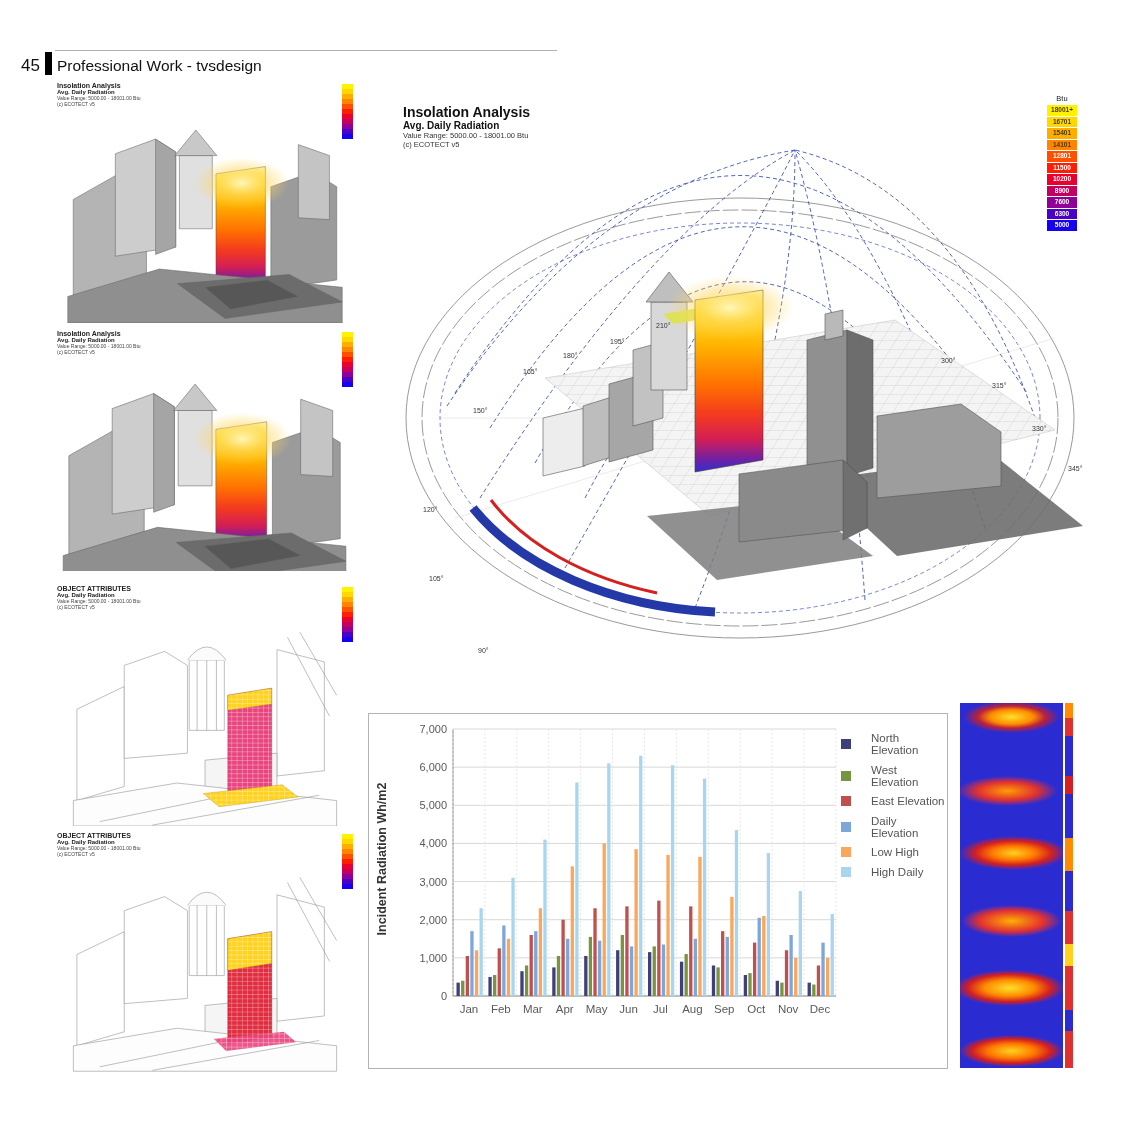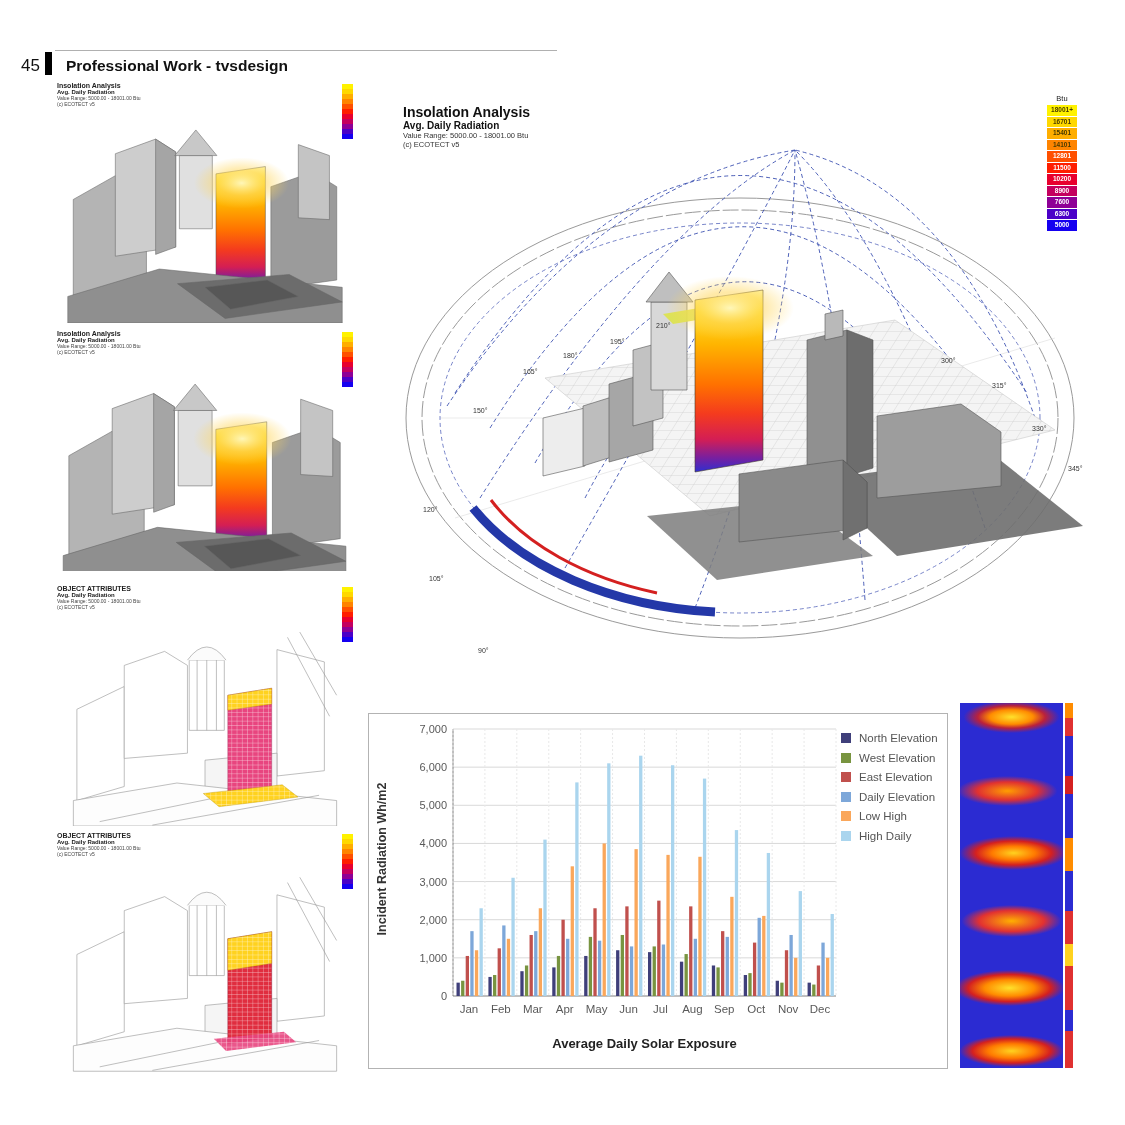--- a/index.html
+++ b/index.html
@@ -1,21 +1,21 @@
 <!DOCTYPE html>
 <html><head>
 <meta charset="utf-8">
 <style>
   *{margin:0;padding:0;box-sizing:border-box}
   html,body{width:1125px;height:1125px;background:#ffffff;font-family:"Liberation Sans",sans-serif;position:relative;overflow:hidden;color:#111}
   
   .header-line{position:absolute;left:55px;top:50px;width:502px;height:1px;background:#b0b0b0}
   .page-num{position:absolute;left:21px;top:56px;font-size:17px}
   .header-tick{position:absolute;left:45px;top:52px;width:7px;height:23px;background:#000}
-  .page-title{position:absolute;left:66px;top:57px;font-size:15.5px;font-weight:700}
+  .page-title{position:absolute;left:57px;top:57px;font-size:15.5px;font-weight:400}
   
   .lpanel{position:absolute;left:55px;width:300px;height:246px}
   .cap{position:absolute;left:2px;top:0;z-index:2}
   .cap-t{font-size:7px;font-weight:bold;color:#222}
   .cap-s{font-size:6px;font-weight:bold;color:#222}
   .cap-r{font-size:5px;color:#444}
   .mini-legend{position:absolute;top:2px;right:2px;width:11px;z-index:2}
   .mini-legend div{height:5px;width:100%}
   .render{position:absolute;left:0;top:26px;width:300px;height:215px}
   
@@ -31,21 +31,21 @@
   .az{position:absolute;font-size:7px;color:#333;z-index:2}
   .mesh{fill:none;stroke:#3a4fb0;stroke-width:0.9;stroke-dasharray:4 3}
   
   .chart-panel{position:absolute;left:368px;top:713px;width:580px;height:356px;border:1px solid #b3b3b3;background:#fff}
   #chart-svg{position:absolute;left:0;top:0}
   .tick{font-size:11px;fill:#595959}
   .xtick{font-size:11.5px;fill:#595959}
   .ylab{position:absolute;left:6px;top:278px;width:266px;text-align:center;font-size:12.5px;font-weight:bold;color:#333;transform:rotate(-90deg);transform-origin:0 0}
   .chart-title{position:absolute;left:84px;top:322px;width:383px;text-align:center;font-size:13px;font-weight:bold;color:#222}
   #chart-legend{position:absolute;left:472px;top:18px}
-  .lg-item{display:flex;align-items:center;gap:8px;margin-bottom:7.5px;font-size:11.5px;color:#555}
+  .lg-item{display:flex;align-items:center;gap:20px;margin-bottom:7.5px;font-size:11.5px;color:#555}
   .lg-item .sw{width:10px;height:10px;display:inline-block;flex:0 0 10px}
   
   .heatmap{position:absolute;left:960px;top:703px;width:103px;height:365px;background-color:#2b2bd2;
     background-image:
       radial-gradient(48px 16px at 50% 14px, #ffe12b, #ff8c00 45%, rgba(212,32,32,.85) 70%, rgba(43,43,210,0) 100%),
       radial-gradient(50px 15px at 46% 88px, #ff9e00, #e03131 60%, rgba(43,43,210,0) 100%),
       radial-gradient(54px 17px at 52% 150px, #ffd21f, #ff7a00 40%, #d42020 70%, rgba(43,43,210,0) 100%),
       radial-gradient(50px 16px at 50% 218px, #ffb000, #e23131 65%, rgba(43,43,210,0) 100%),
       radial-gradient(55px 18px at 48% 285px, #ffe12b, #ff8c00 45%, #d42020 75%, rgba(43,43,210,0) 100%),
       radial-gradient(52px 16px at 50% 348px, #ffd21f, #ff7a00 45%, #d42020 75%, rgba(43,43,210,0) 100%);}
@@ -438,21 +438,20 @@
       <rect x="438.58333333333337" y="268.65" width="3.3" height="13.350000000000023" fill="#3f3f7a"></rect>
       <rect x="443.1833333333334" y="270.5571428571429" width="3.3" height="11.442857142857122" fill="#789440"></rect>
       <rect x="447.78333333333336" y="251.4857142857143" width="3.3" height="30.514285714285705" fill="#c0504d"></rect>
       <rect x="452.3833333333334" y="228.6" width="3.3" height="53.400000000000006" fill="#7da7d9"></rect>
       <rect x="456.98333333333335" y="243.85714285714286" width="3.3" height="38.14285714285714" fill="#faa75b"></rect>
       <rect x="461.58333333333337" y="199.99285714285713" width="3.3" height="82.00714285714287" fill="#aad5ee"></rect>
       <text x="451.0416666666667" y="299" text-anchor="middle" class="xtick">Dec</text>
       <line x1="467" y1="15" x2="467" y2="282" stroke="#e8e8e8" stroke-dasharray="2 2"></line>
     </svg>
   <div class="ylab">Incident Radiation Wh/m2</div>
-  <div class="chart-title">Average Daily Solar Exposure</div>
   <div id="chart-legend">
       <div class="lg-item">
         <span class="sw" style="background: rgb(63, 63, 122);"></span>
         <span>North Elevation</span>
       </div>
       <div class="lg-item">
         <span class="sw" style="background: rgb(120, 148, 64);"></span>
         <span>West Elevation</span>
       </div>
       <div class="lg-item">

